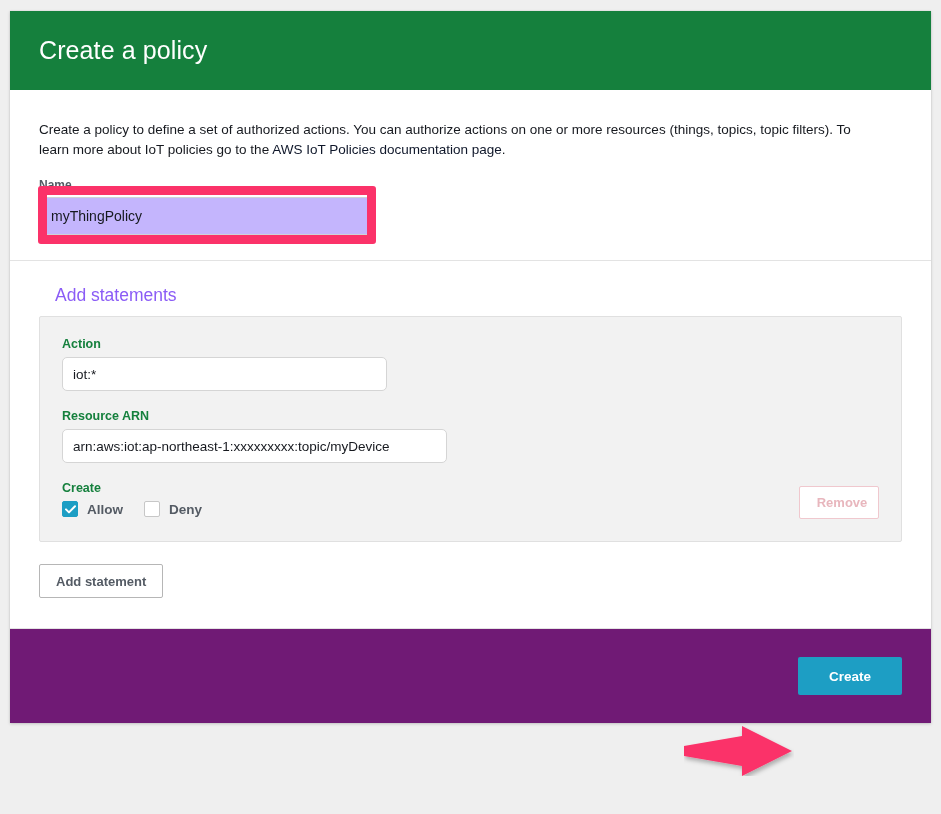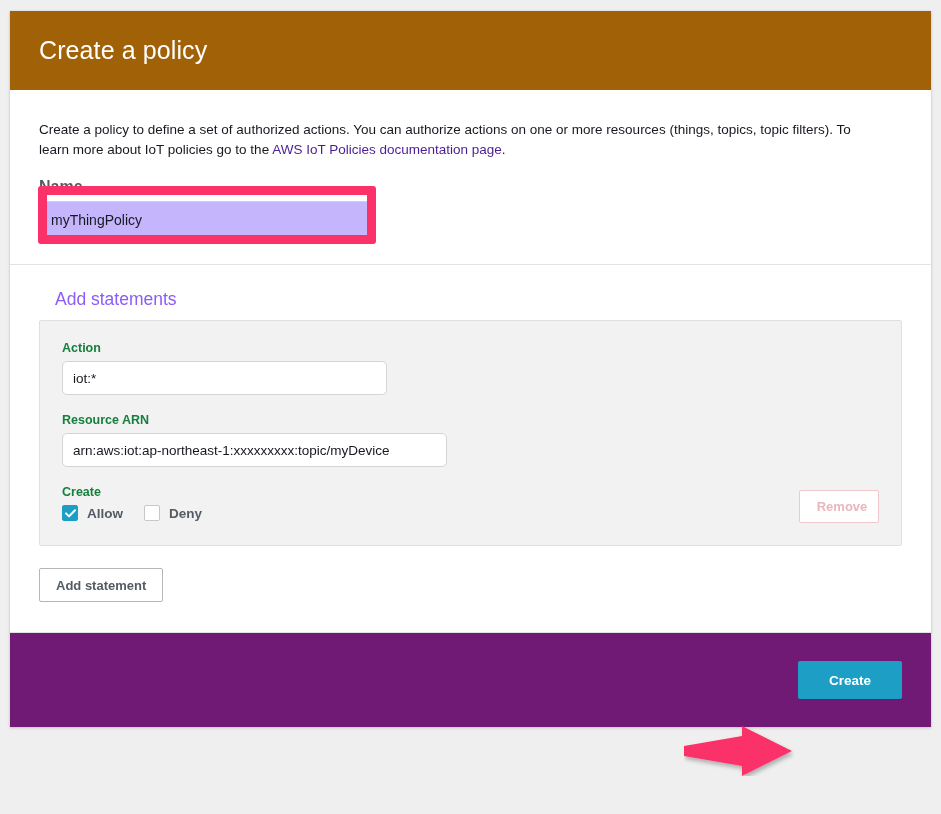--- a/index.html
+++ b/index.html
@@ -25,21 +25,21 @@
   .card {
     position: absolute;
     left: 10px;
     top: 11px;
     width: 921px;
     background: #ffffff;
     box-shadow: 0 1px 3px rgba(0,0,0,0.18), 0 0 1px rgba(0,0,0,0.12);
   }
 
   .card-header {
-    background: #a16207;
+    background: #15803d;
     height: 79px;
     display: flex;
     align-items: center;
     padding: 0 29px;
     box-sizing: border-box;
   }
   .card-header h1 {
     margin: 0;
     color: #ffffff;
     font-size: 25px;
@@ -54,26 +54,26 @@
     padding-bottom: 25px;
   }
   .intro-text {
     font-size: 13.5px;
     line-height: 20px;
     color: #16191f;
     margin: 0 0 18px 0;
     max-width: 845px;
   }
   .intro-text a {
-    color: #4c1d95;
+    color: #0f172a;
     text-decoration: none;
   }
 
   .field-label {
-    font-size: 16px;
+    font-size: 12px;
     font-weight: bold;
     color: #545b64;
     display: block;
     margin-bottom: 5px;
   }
 
   .name-wrap {
     position: relative;
     width: 330px;
   }

